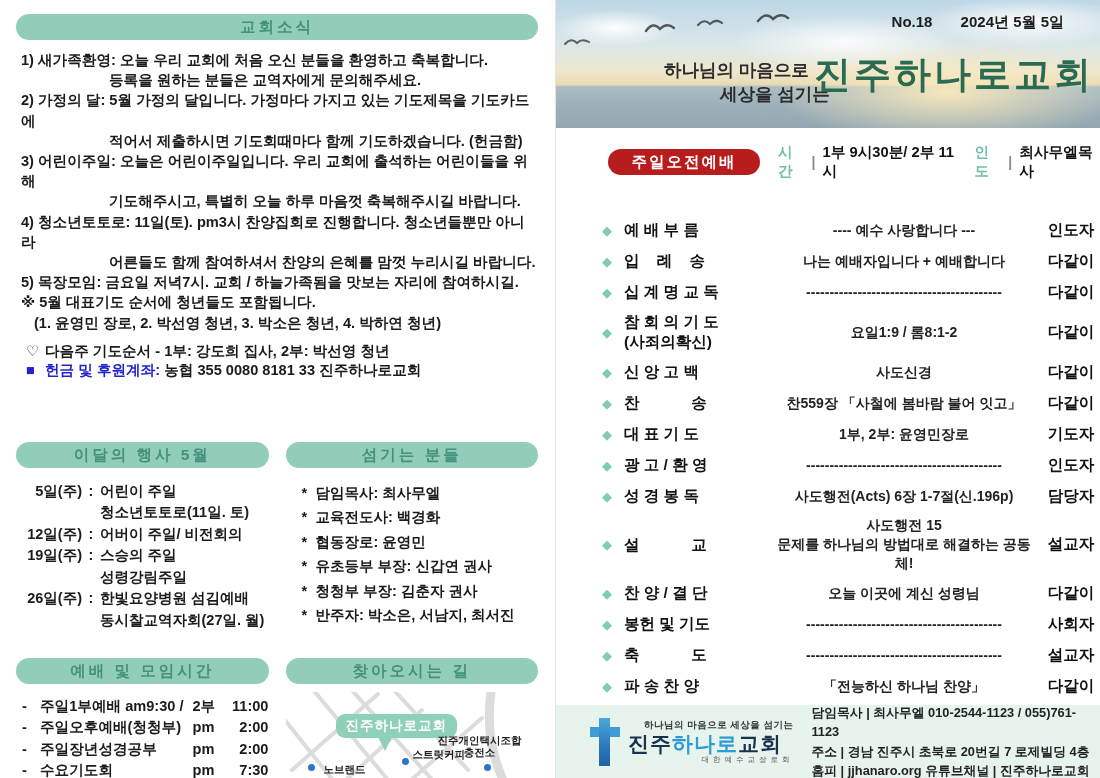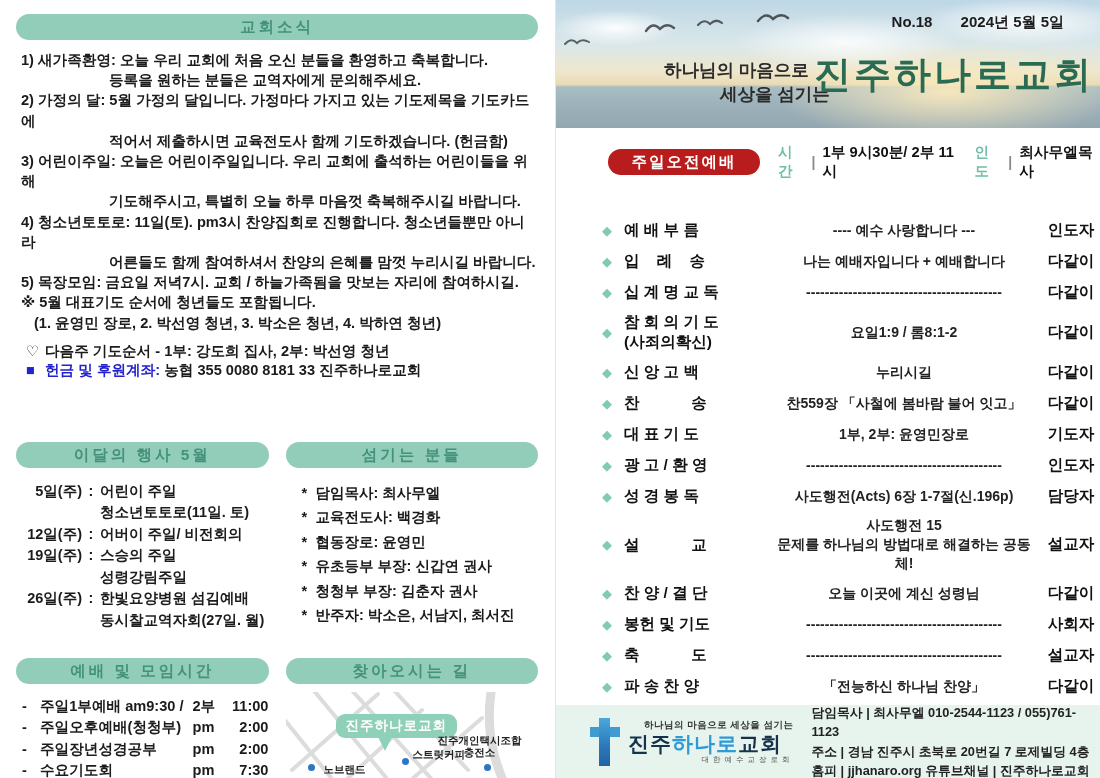--- a/index.html
+++ b/index.html
@@ -101,21 +101,21 @@
     <div class="pill">교회소식</div>
 
     <div class="news-body">
 
         <div class="nline ind0">1) 새가족환영: 오늘 우리 교회에 처음 오신 분들을 환영하고 축복합니다.</div>
 
         <div class="nline ind1">등록을 원하는 분들은 교역자에게 문의해주세요.</div>
 
         <div class="nline ind0">2) 가정의 달: 5월 가정의 달입니다. 가정마다 가지고 있는 기도제목을 기도카드에</div>
 
-        <div class="nline ind1">적어서 제출하시면 교육전도사 함께 기도하겠습니다. (헌금함)</div>
+        <div class="nline ind1">적어서 제출하시면 기도회때마다 함께 기도하겠습니다. (헌금함)</div>
 
         <div class="nline ind0">3) 어린이주일: 오늘은 어린이주일입니다. 우리 교회에 출석하는 어린이들을 위해</div>
 
         <div class="nline ind1">기도해주시고, 특별히 오늘 하루 마음껏 축복해주시길 바랍니다.</div>
 
         <div class="nline ind0">4) 청소년토토로: 11일(토). pm3시 찬양집회로 진행합니다. 청소년들뿐만 아니라</div>
 
         <div class="nline ind1">어른들도 함께 참여하셔서 찬양의 은혜를 맘껏 누리시길 바랍니다.</div>
 
         <div class="nline ind0">5) 목장모임: 금요일 저녁7시. 교회 / 하늘가족됨을 맛보는 자리에 참여하시길.</div>
@@ -345,21 +345,21 @@
           <span class="w-diamond">◆</span>
           <span class="w-label">참 회 의 기 도
 (사죄의확신)</span>
           <span class="w-content">요일1:9 / 롬8:1-2</span>
           <span class="w-role">다같이</span>
         </div>
 
         <div class="w-row">
           <span class="w-diamond">◆</span>
           <span class="w-label">신 앙 고 백</span>
-          <span class="w-content">누리시길</span>
+          <span class="w-content">사도신경</span>
           <span class="w-role">다같이</span>
         </div>
 
         <div class="w-row">
           <span class="w-diamond">◆</span>
           <span class="w-label">찬&nbsp;&nbsp;&nbsp;&nbsp;&nbsp;&nbsp;&nbsp;&nbsp;&nbsp;&nbsp;&nbsp;&nbsp;송</span>
           <span class="w-content">찬559장 「사철에 봄바람 불어 잇고」</span>
           <span class="w-role">다같이</span>
         </div>
 

